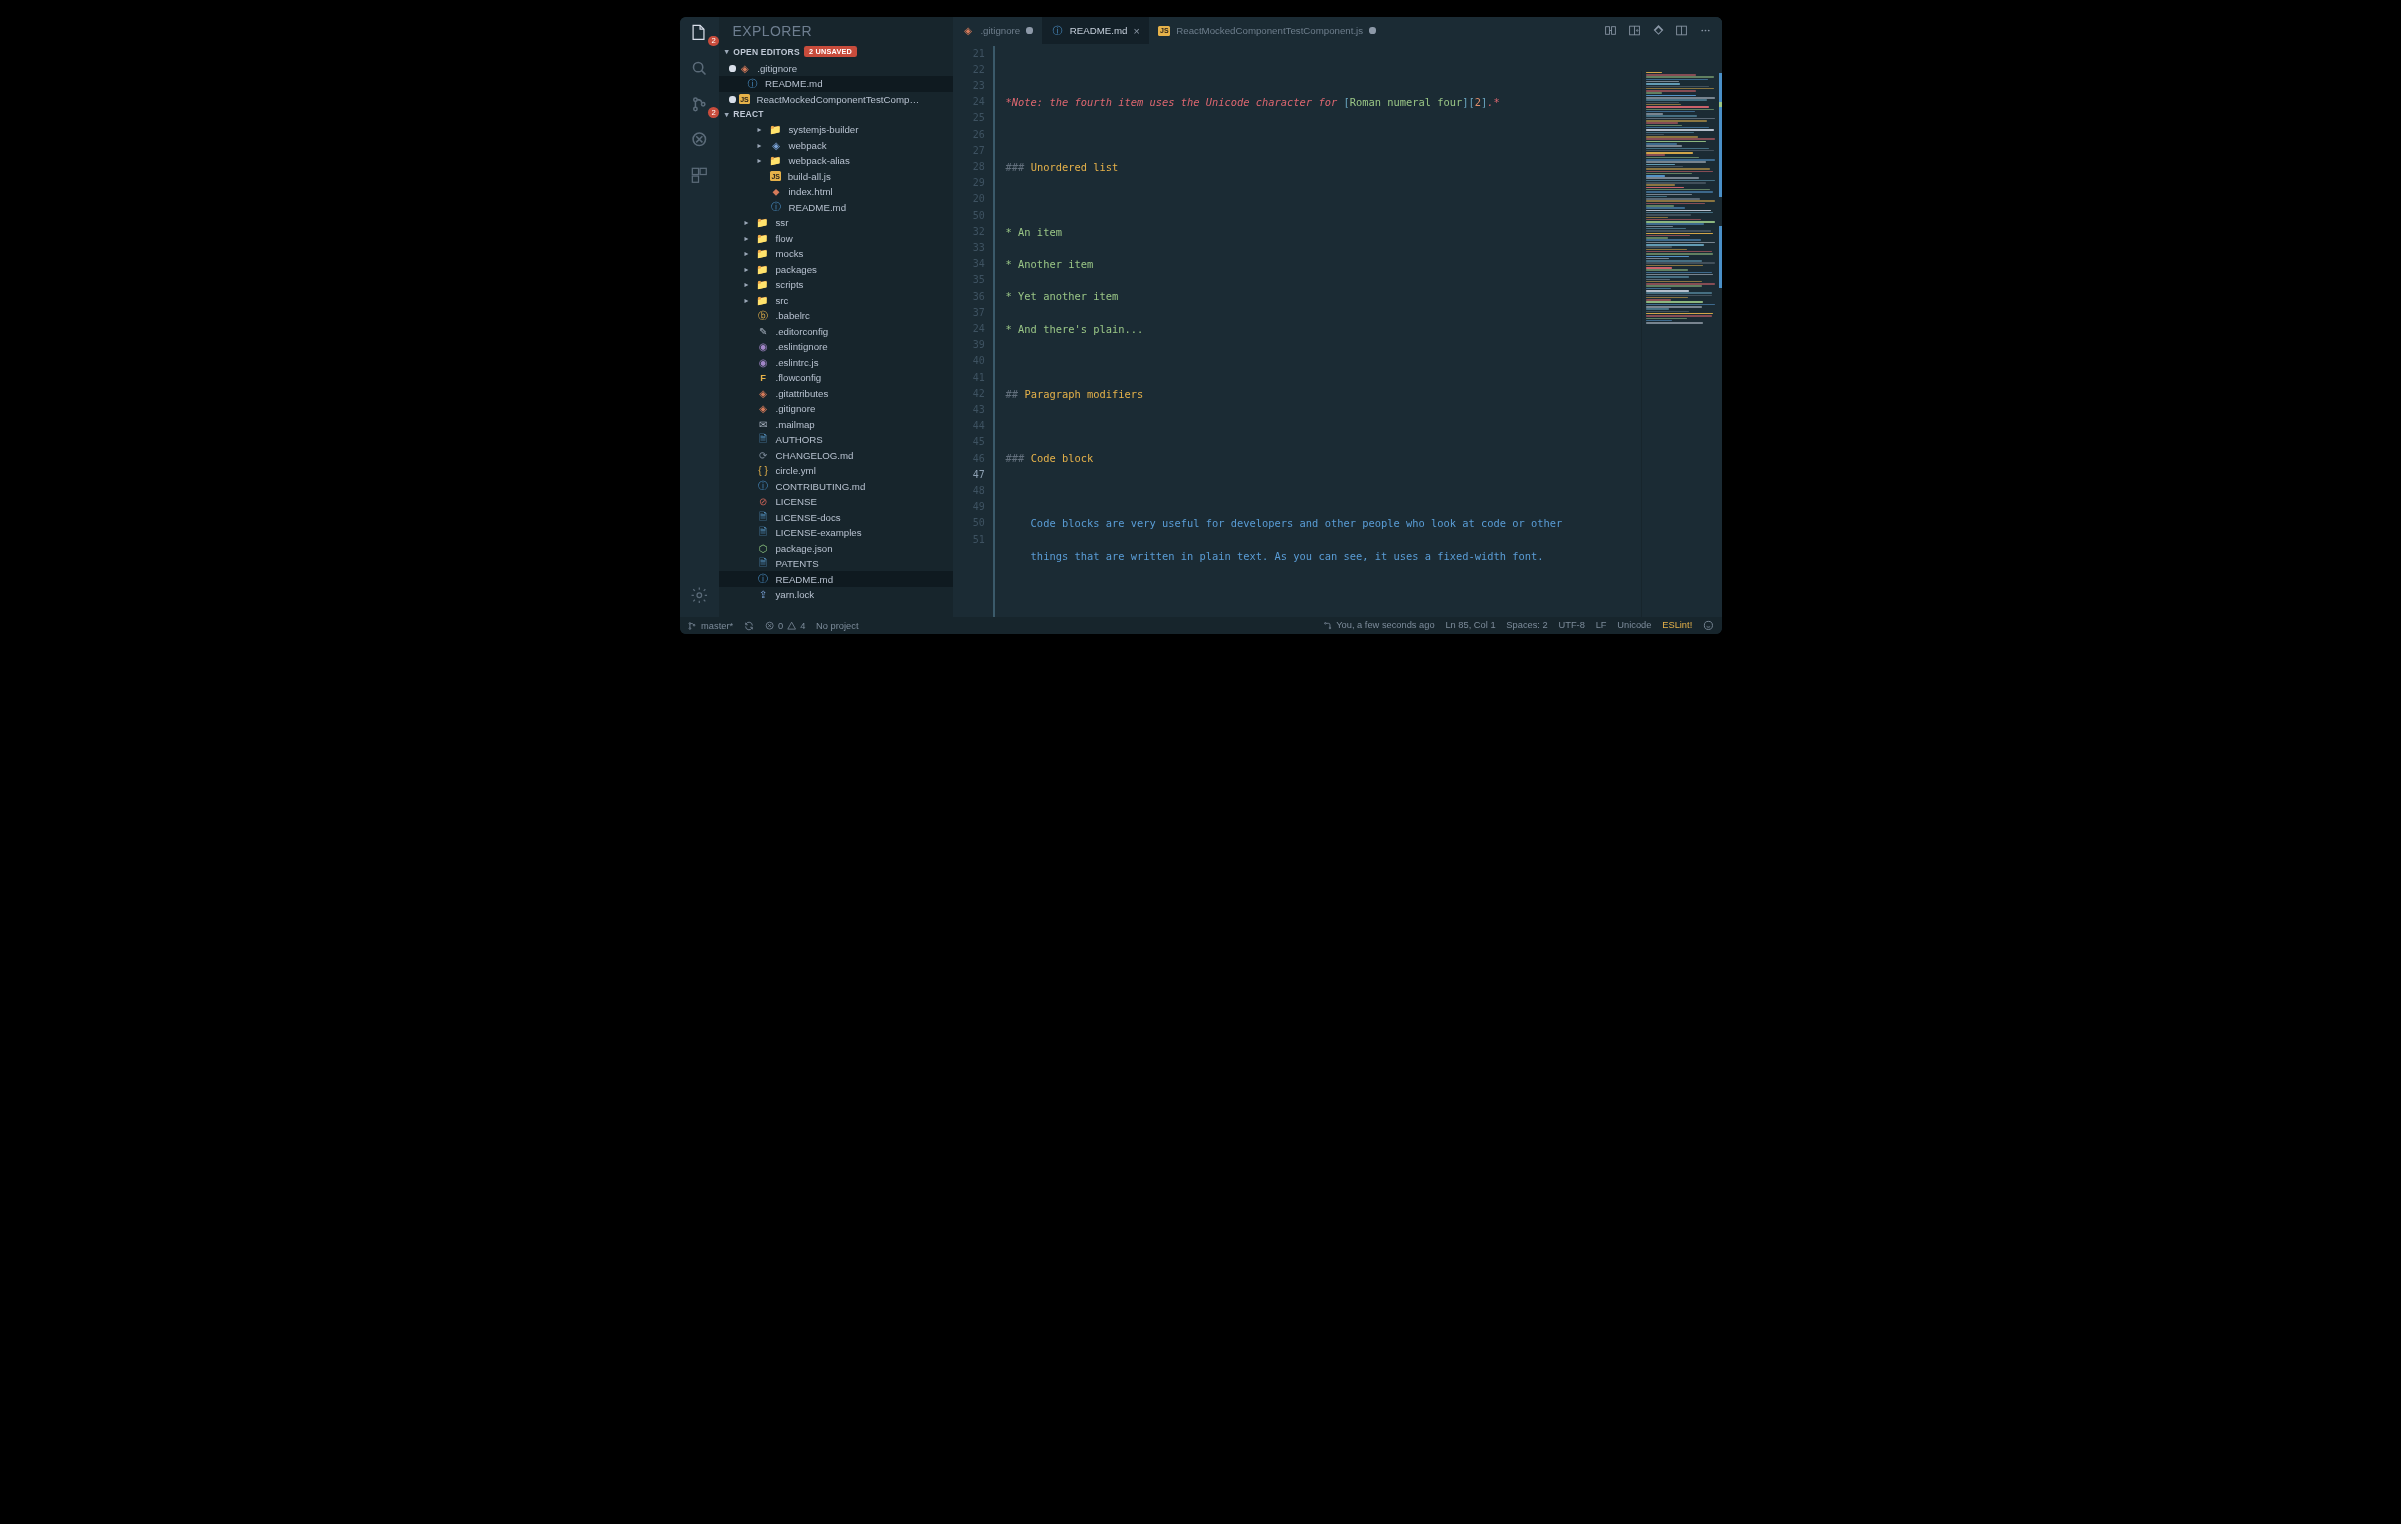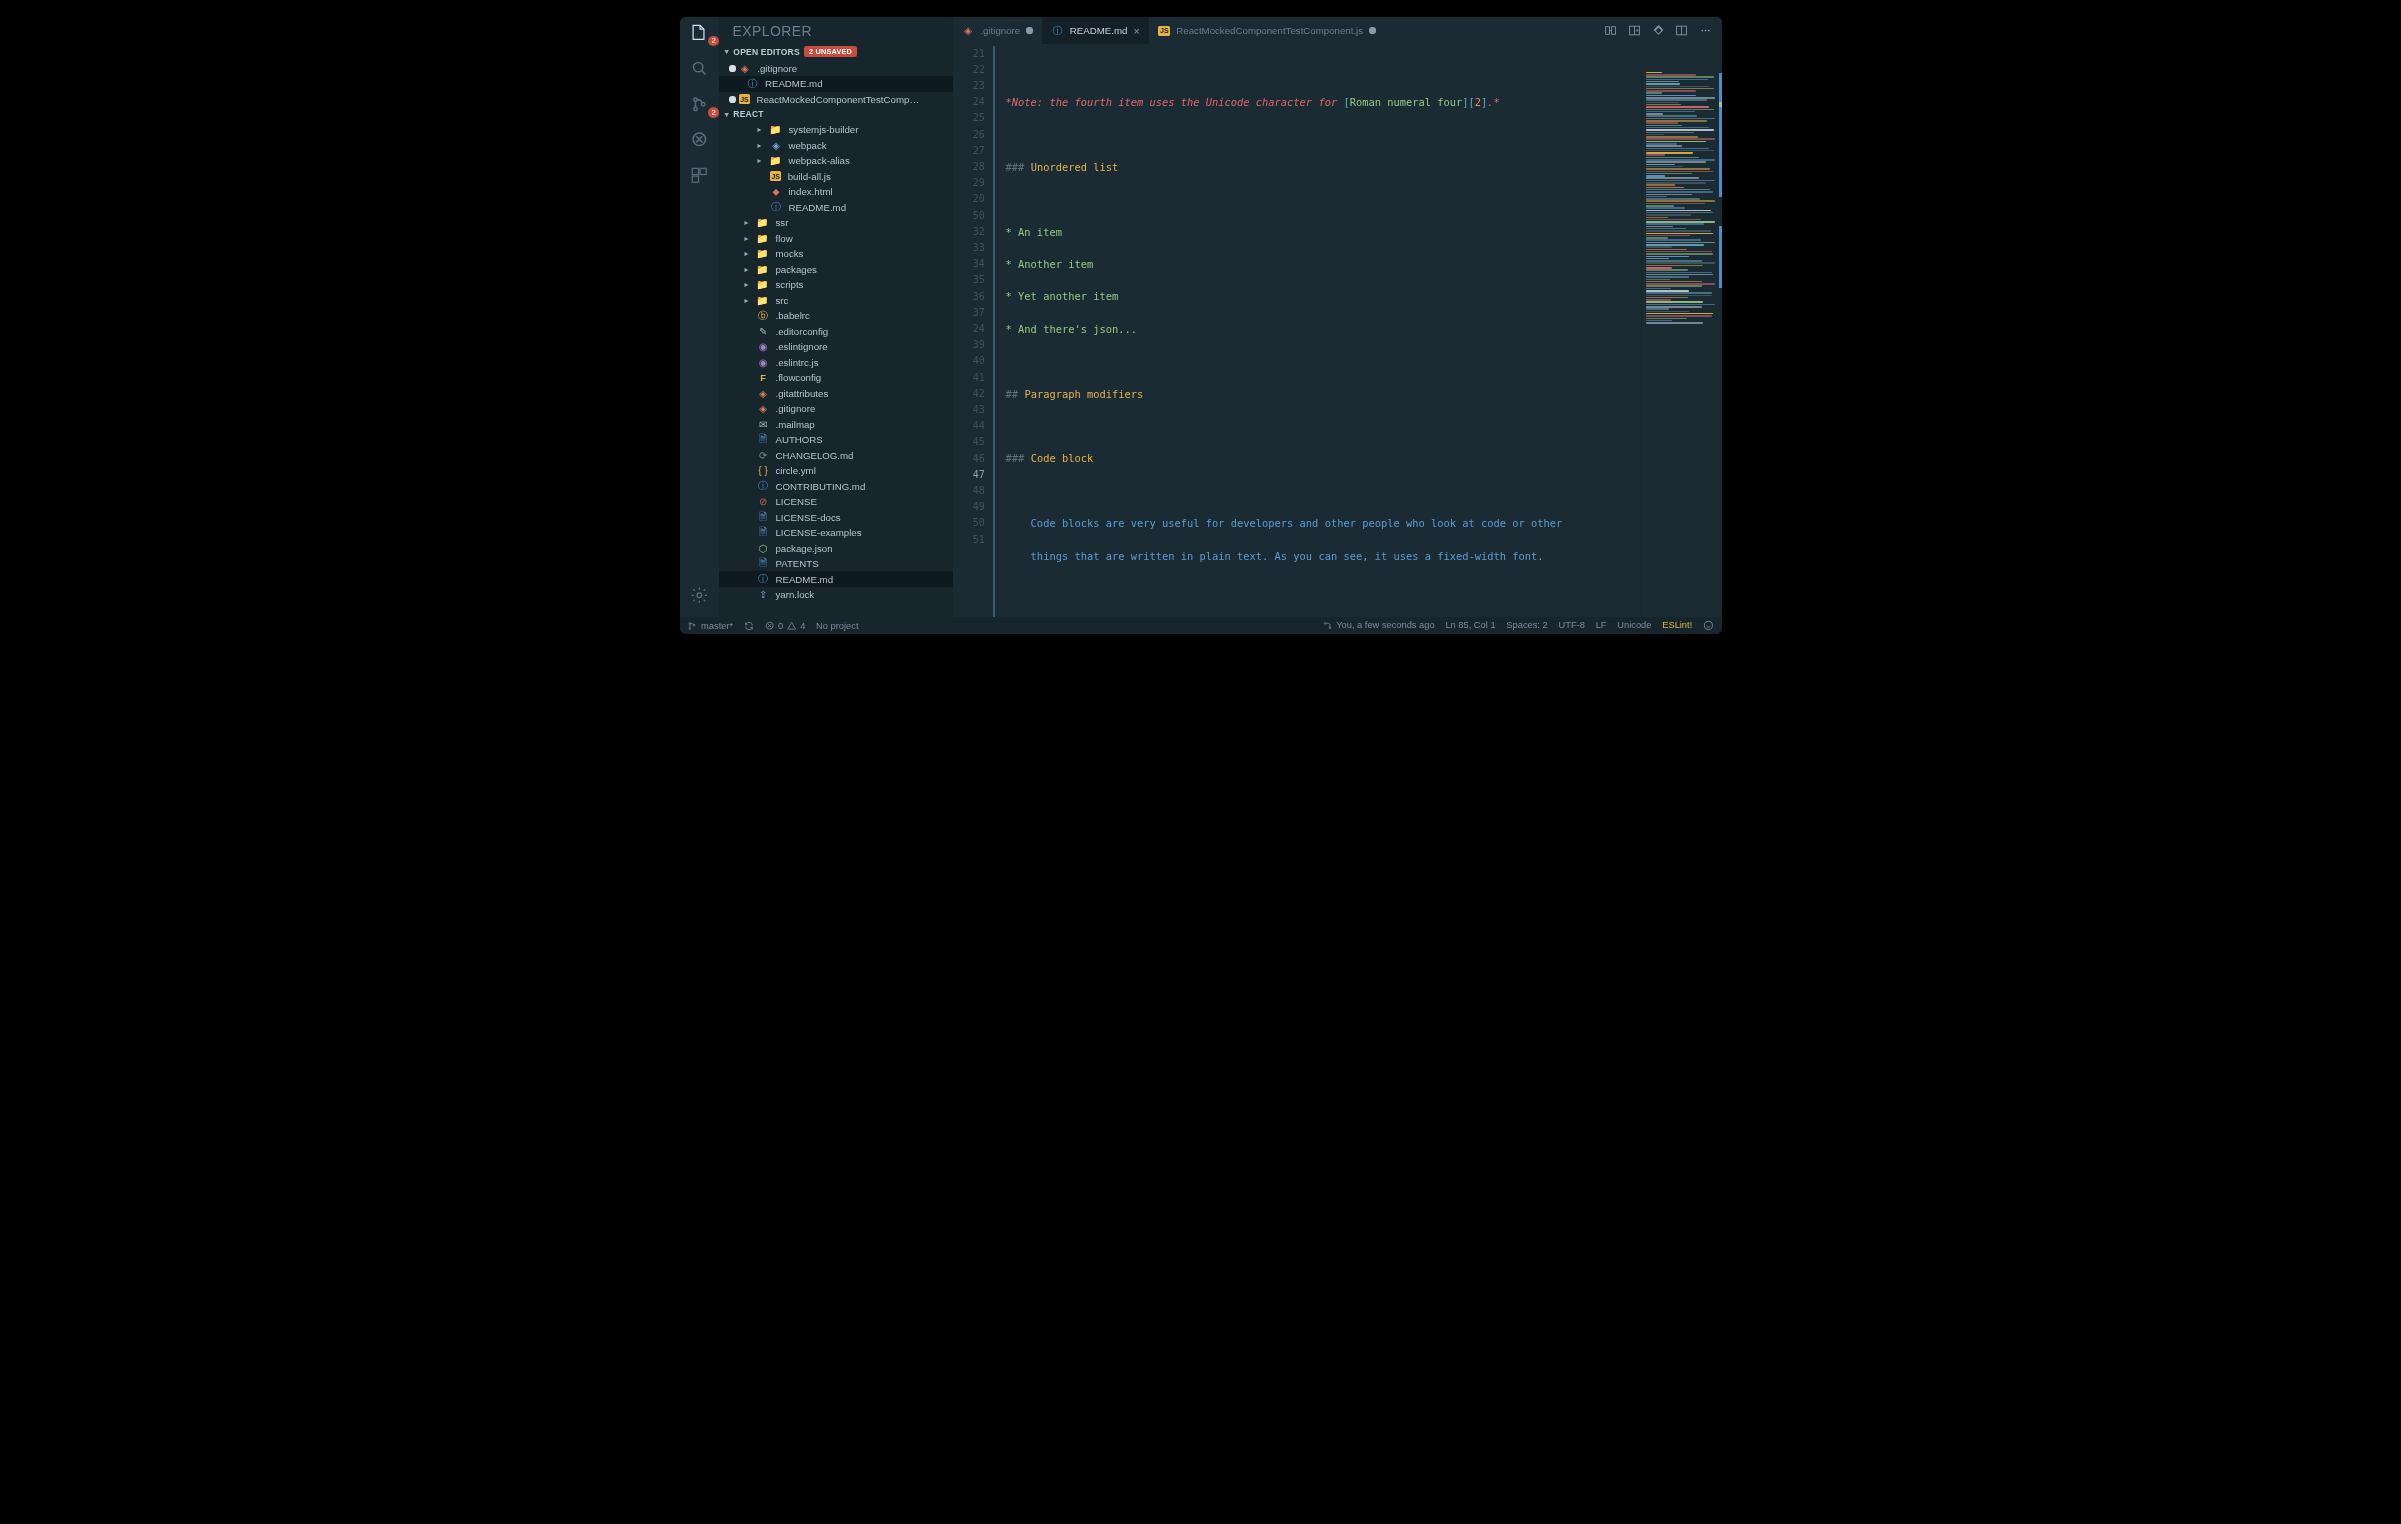--- a/index.html
+++ b/index.html
@@ -469,21 +469,21 @@
         <div class="linebar"></div>
         <div class="code">
 <div class="row"></div>
 <div class="row"><span class="tk-red tk-italic">*Note: the fourth item uses the Unicode character for </span><span class="tk-brkt">[</span><span class="tk-green">Roman numeral four</span><span class="tk-brkt">][</span><span class="tk-orange">2</span><span class="tk-brkt">]</span><span class="tk-red tk-italic">.*</span></div>
 <div class="row"></div>
 <div class="row"><span class="tk-gray">### </span><span class="tk-yellow">Unordered list</span></div>
 <div class="row"></div>
 <div class="row"><span class="tk-green">* An item</span></div>
 <div class="row"><span class="tk-green">* Another item</span></div>
 <div class="row"><span class="tk-green">* Yet another item</span></div>
-<div class="row"><span class="tk-green">* And there's json...</span></div>
+<div class="row"><span class="tk-green">* And there's plain...</span></div>
 <div class="row"></div>
 <div class="row"><span class="tk-gray">## </span><span class="tk-yellow">Paragraph modifiers</span></div>
 <div class="row"></div>
 <div class="row"><span class="tk-gray">### </span><span class="tk-yellow">Code block</span></div>
 <div class="row"></div>
 <div class="row"><span class="tk-blue">    Code blocks are very useful for developers and other people who look at code or other </span></div>
 <div class="row"><span class="tk-blue">    things that are written in plain text. As you can see, it uses a fixed-width font.</span></div>
 <div class="row"></div>
 
 

